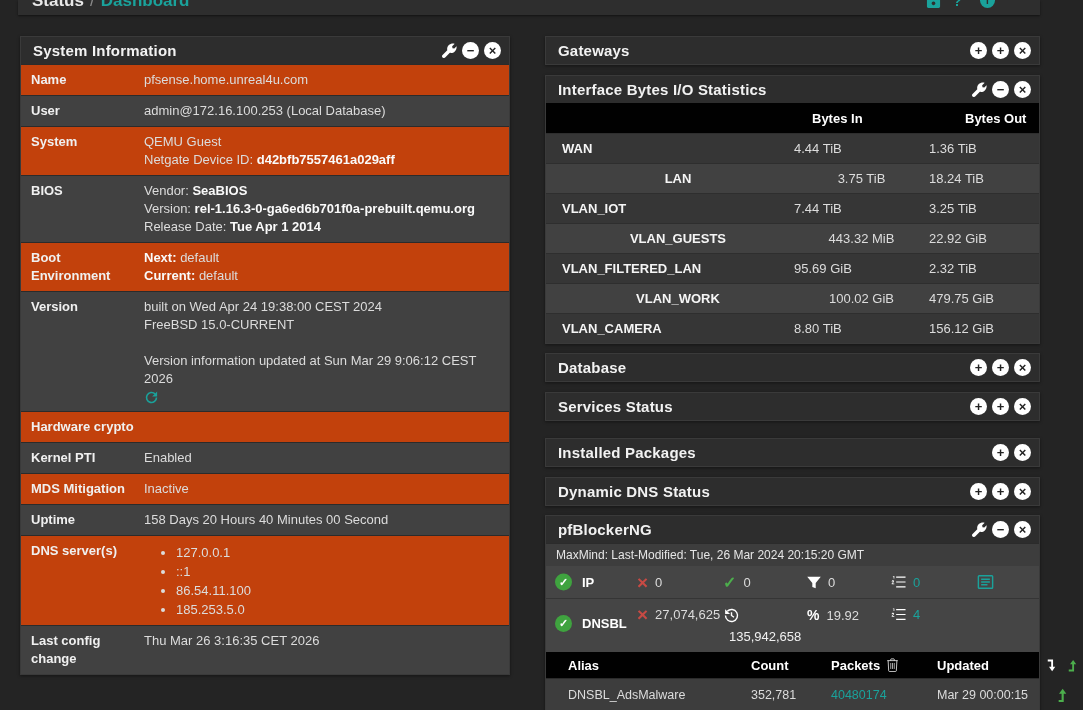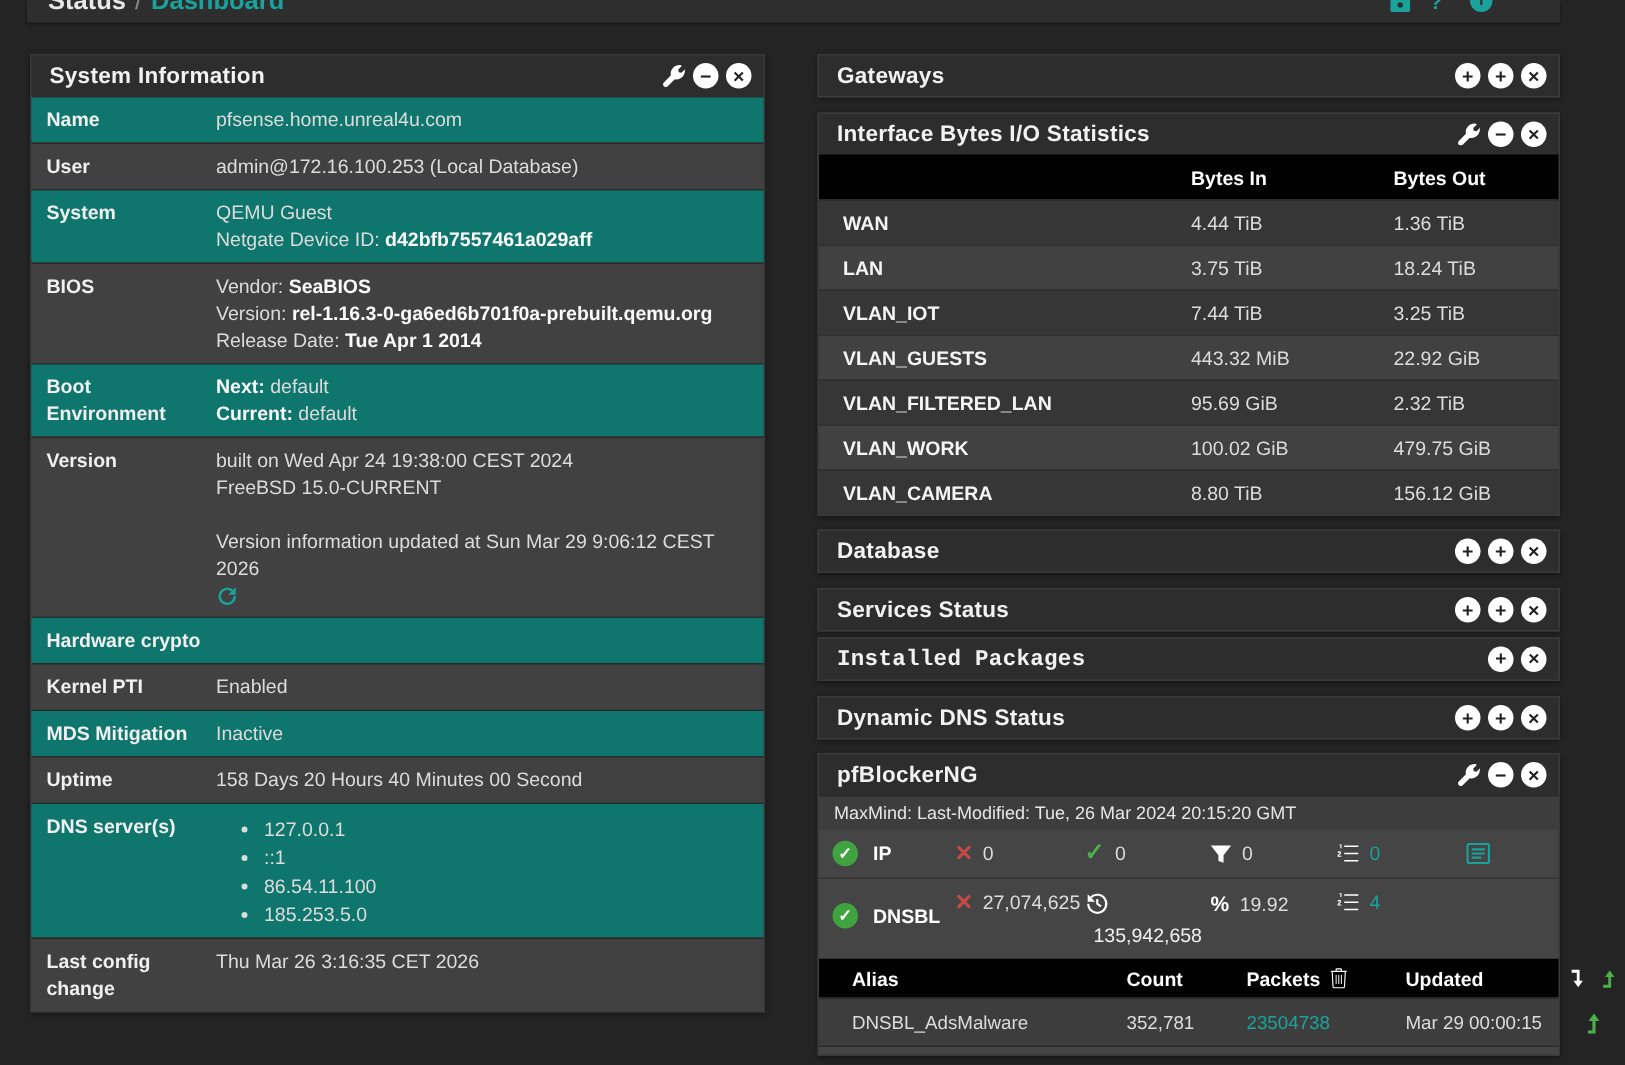--- a/index.html
+++ b/index.html
@@ -38,36 +38,36 @@
   .hicons { display:flex; align-items:center; gap:5px; }
   .hicon { display:inline-flex; align-items:center; justify-content:center; cursor:pointer; }
   .circ {
     width:17px; height:17px; border-radius:50%; background:#fff; color:#222;
     font-size:13px; font-weight:bold; display:inline-flex; align-items:center; justify-content:center;
     line-height:1;
   }
   .wrench-svg { width:15px; height:15px; }
   
   .si-row { display:flex; border-top:1px solid #2b2b2b; }
-  .si-row.dark  { background:#0f766e; }
+  .si-row.dark  { background:#c2410c; }
   .si-row.light { background:#414141; }
   .si-label { flex:0 0 113px; padding:6px 0 6px 10px; font-weight:bold; color:#f0f0f0; line-height:18px; }
   .si-value { flex:1; padding:6px 6px 6px 10px; line-height:18px; }
   .si-value b { color:#fafafa; }
   .green-text { color:#4cae4c; }
   .si-value ul { list-style:disc; margin:1px 0 0 32px; }
   .si-value li { line-height:19px; }
   .refresh-ic { width:15px; height:15px; margin-top:2px; cursor:pointer; }
   
-  .tbl-colhead { display:flex; background:#010101; color:#fff; font-weight:bold; height:30px; align-items:center; }
+  .tbl-colhead { display:flex; background:#010101; color:#fff; font-weight:bold; height:30px; align-items:center;gap:18px; }
   .tbl-colhead .c0 { flex:0 0 248px; }
   .tbl-colhead .c1 { flex:0 0 135px; }
   .if-row { display:flex; height:30px; align-items:center; border-top:1px solid #2e2e2e; }
   .if-row.dark  { background:#363636; }
-  .if-row.light { background:#414141; }
+  .if-row.light { background:#414141;text-align:center; }
   .if-name { flex:0 0 248px; padding-left:16px; font-weight:bold; color:#f5f5f5; }
   .if-in   { flex:0 0 135px; }
   
   .maxmind-row { background:#3d3d3d; padding:4px 0 4px 10px; font-size:12px; color:#e6e6e6; border-top:1px solid #2b2b2b; }
   .pfb-stats { background:#454545; position:relative; }
   .pfb-srow { position:relative; }
   .pfb-srow + .pfb-srow { border-top:1px solid #353535; }
   .pfb-name { position:absolute; left:9px; top:50%; transform:translateY(-50%); display:flex; align-items:center; gap:10px; font-weight:bold; color:#fff; }
   .chk-circle { width:17px; height:17px; border-radius:50%; background:#3fa33f; color:#fff; font-size:11px; font-weight:bold; display:inline-flex; align-items:center; justify-content:center; }
   .pfb-cell { position:absolute; display:flex; align-items:center; gap:7px; }
@@ -322,21 +322,21 @@
           <span class="hicon">
             <span class="circ">+</span>
           </span>
           <span class="hicon">
             <span class="circ">×</span>
           </span>
         </span>
     </div>
   </div>
 
-  <div class="panel" style="margin-top:4px;font-family:Liberation Mono, monospace;">
+  <div class="panel" style="margin-top:17px;">
     <div class="panel-header">
       <span class="panel-title">Installed Packages</span>
       <span class="hicons">
           <span class="hicon">
             <span class="circ">+</span>
           </span>
           <span class="hicon">
             <span class="circ">×</span>
           </span>
         </span>
@@ -476,21 +476,21 @@
               <path d="M13 3l5 7H8z" fill="#4cae4c"></path>
             </svg>
         </span>
       </span>
     </div>
     <div id="pfb-table-rows">
         <div class="pfb-trow">
           <span class="pc0">DNSBL_AdsMalware</span>
           <span class="pc1">352,781</span>
           <span class="pc2">
-            <a class="teal-link">23504738</a>
+            <a class="teal-link">40480174</a>
           </span>
           <span class="pc3">Mar 29 00:00:15</span>
           <span class="pc4" style="padding-left:10px;">
             <span>
               <svg viewBox="0 0 24 24" width="16" height="16">
                 <path d="M7 21h6V9" fill="none" stroke="#4cae4c" stroke-width="3.2"></path>
                 <path d="M13 2.5l5.5 7.5h-11z" fill="#4cae4c"></path>
               </svg>
             </span>
           </span>

